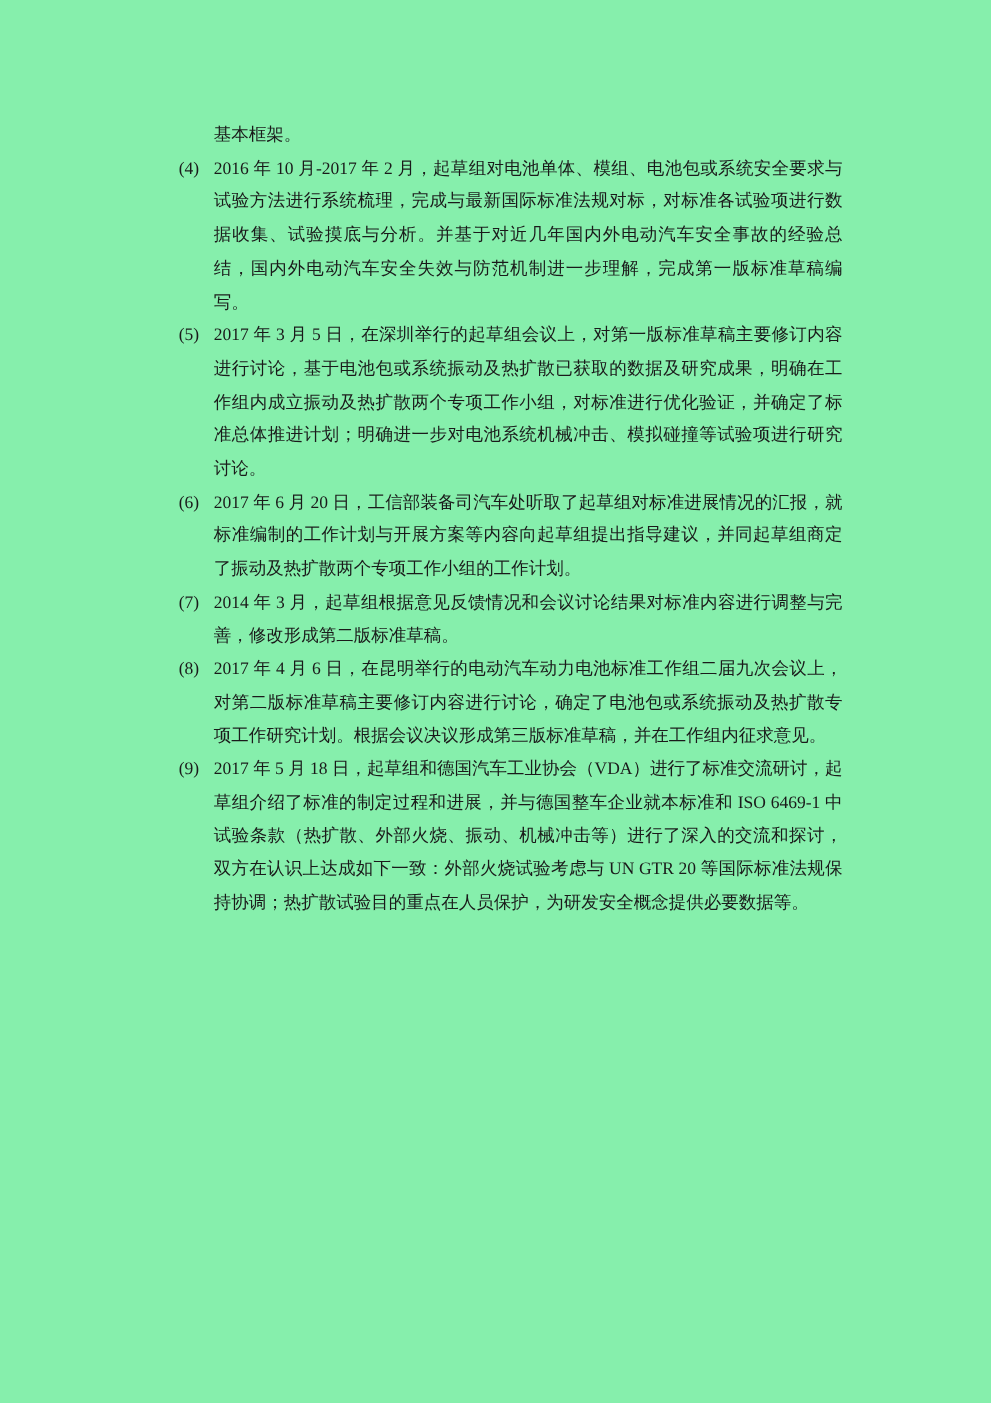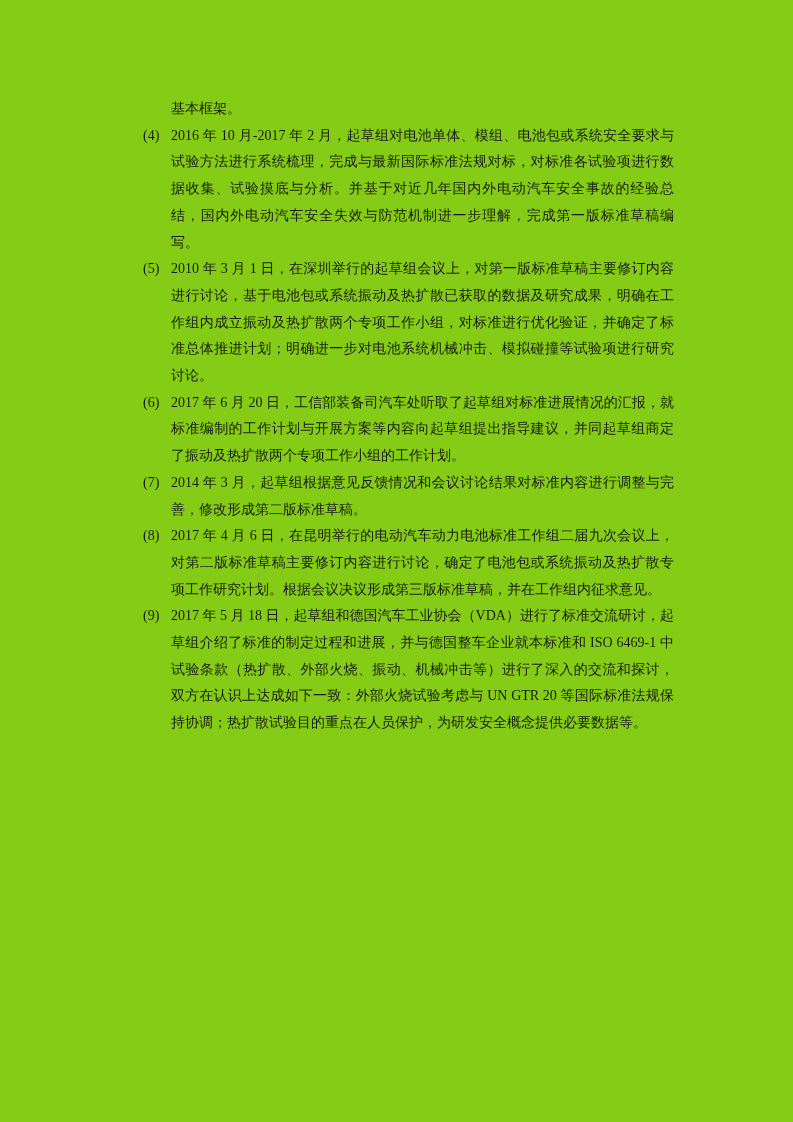--- a/index.html
+++ b/index.html
@@ -4,21 +4,21 @@
 <style>
   html, body {
     margin: 0;
     padding: 0;
     background: #ffffff;
   }
   .page {
     position: relative;
     width: 793px;
     height: 1122px;
-    background: #84cc16;
+    background: #86efac;
     overflow: hidden;
     font-family: "Liberation Serif", "DejaVu Serif", serif;
   }
   .textblock {
     position: absolute;
     left: 143px;
     top: 96px;
     width: 531px;
     font-size: 14px;
     line-height: 26.7px;
@@ -52,21 +52,21 @@
   <div class="textblock">
     <p class="cont-line">基本框架。</p>
     <div id="numbered-list">
   <div class="item">
     <span class="num">(4)</span>
     <span class="txt">2016 年 10 月-2017 年 2 月，起草组对电池单体、模组、电池包或系统安全要求与试验方法进行系统梳理，完成与最新国际标准法规对标，对标准各试验项进行数据收集、试验摸底与分析。并基于对近几年国内外电动汽车安全事故的经验总结，国内外电动汽车安全失效与防范机制进一步理解，完成第一版标准草稿编写。</span>
   </div>
 
   <div class="item">
     <span class="num">(5)</span>
-    <span class="txt">2010 年 3 月 1 日，在深圳举行的起草组会议上，对第一版标准草稿主要修订内容进行讨论，基于电池包或系统振动及热扩散已获取的数据及研究成果，明确在工作组内成立振动及热扩散两个专项工作小组，对标准进行优化验证，并确定了标准总体推进计划；明确进一步对电池系统机械冲击、模拟碰撞等试验项进行研究讨论。</span>
+    <span class="txt">2017 年 3 月 5 日，在深圳举行的起草组会议上，对第一版标准草稿主要修订内容进行讨论，基于电池包或系统振动及热扩散已获取的数据及研究成果，明确在工作组内成立振动及热扩散两个专项工作小组，对标准进行优化验证，并确定了标准总体推进计划；明确进一步对电池系统机械冲击、模拟碰撞等试验项进行研究讨论。</span>
   </div>
 
   <div class="item">
     <span class="num">(6)</span>
     <span class="txt">2017 年 6 月 20 日，工信部装备司汽车处听取了起草组对标准进展情况的汇报，就标准编制的工作计划与开展方案等内容向起草组提出指导建议，并同起草组商定了振动及热扩散两个专项工作小组的工作计划。</span>
   </div>
 
   <div class="item">
     <span class="num">(7)</span>
     <span class="txt">2014 年 3 月，起草组根据意见反馈情况和会议讨论结果对标准内容进行调整与完善，修改形成第二版标准草稿。</span>

